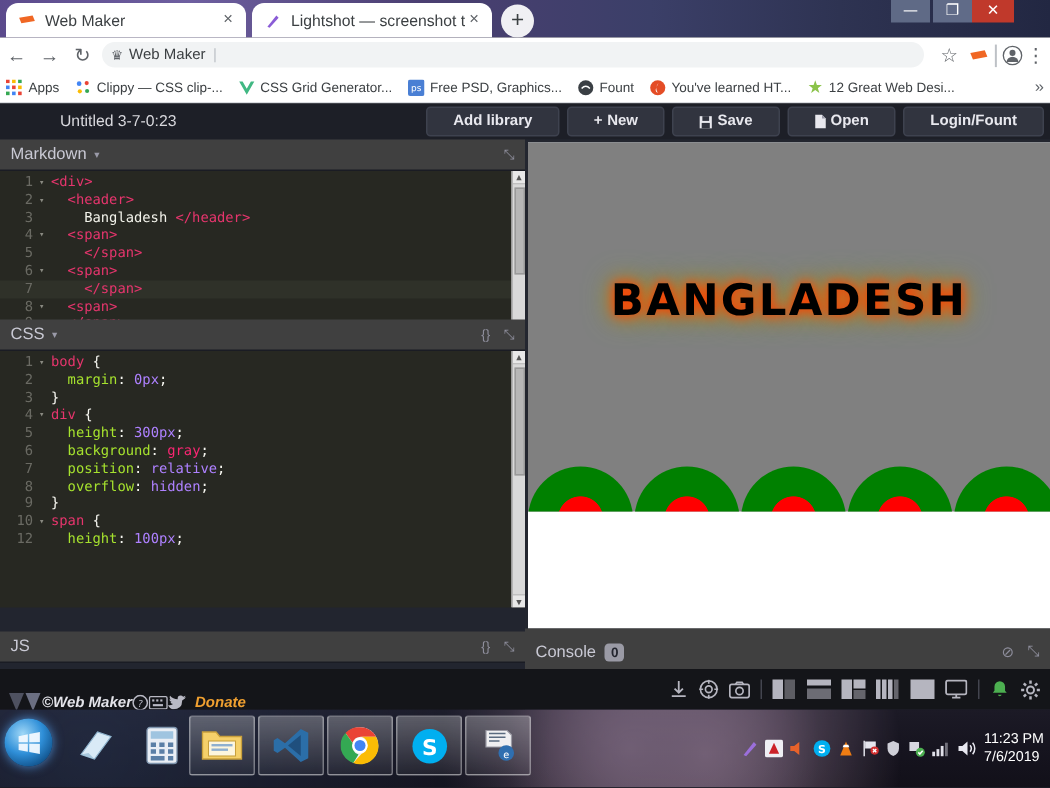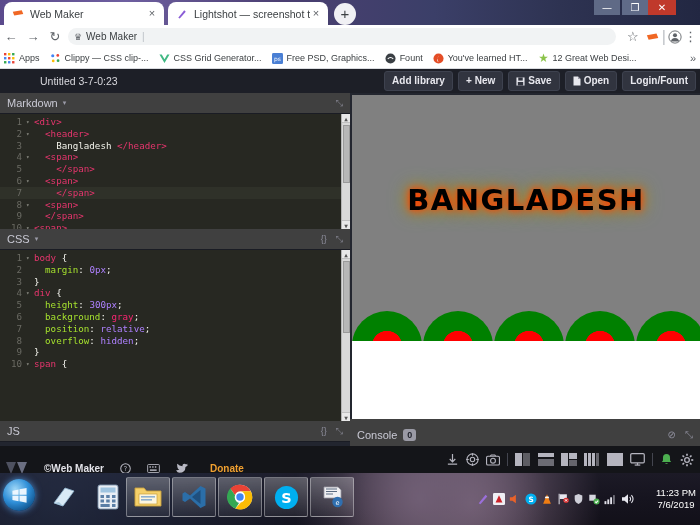--- a/index.html
+++ b/index.html
@@ -75,21 +75,21 @@
   .app { position: absolute; left: 0; top: 69px; width: 700px; height: 404px; background: #22252f; }
 
   .app-header {
     position: absolute; left: 0; top: 0; width: 700px; height: 24px;
     background: #1d1f27; display: flex; align-items: center;
   }
   .file-title { margin-left: 8px; font-size: 10.5px; color: #d8d8dd; padding-left: 32px; }
   .header-actions { position: absolute; right: 4px; display: flex; gap: 5px; align-items: center; }
   .hbtn {
     background: #31343f; color: #e8e8ee; border: 1px solid #3e424f;
-    font-size: 10px; font-weight: bold; padding: 2px 7px; border-radius: 3px;
+    font-size: 10px; font-weight: bold; padding: 2px 17px; border-radius: 3px;
     display: flex; align-items: center; gap: 3px; line-height: 14px;
   }
 
   .editor-col { position: absolute; left: 0; top: 24px; width: 350px; height: 380px; }
   .pane-head {
     height: 21px; background: #404040; display: flex; align-items: center;
     padding: 0 7px; border-bottom: 1px solid #1a1c24;
   }
   .pane-title { font-size: 11px; color: #c9c9d4; font-weight: normal; }
   .caret { margin-left: 5px; font-size: 7px; color: #9a9aa8; }
@@ -117,27 +117,27 @@
   .scroll-track {
     position: absolute; right: 0; top: 0; width: 9px; height: 100%;
     background: #d9d9d9; border-left: 1px solid #b4b4b4;
   }
   .scroll-arrow { height: 9px; background: #e8e8e8; color: #555; font-size: 6px; text-align: center; line-height: 9px; border-bottom:1px solid #c0c0c0;}
   .scroll-arrow.bot { position: absolute; bottom: 0; width: 100%; border-top:1px solid #c0c0c0; border-bottom: none;}
   .scroll-thumb { position: absolute; left: 1px; width: 7px; background: #b7b7b7; border: 1px solid #9a9a9a; }
 
   .pane-html { position: absolute; left:0; top: 0; width: 350px; height: 136px; }
   .pane-html .code { position: absolute; left:0; top:21px; width: 350px; height: 115px; }
-  .pane-css { position: absolute; left:0; top: 136px; width: 350px; height: 151px; }
+  .pane-css { position: absolute; left:0; top: 120px; width: 350px; height: 151px; }
   .pane-css .code { position: absolute; left:0; top:21px; width: 350px; height: 171px; }
   .pane-js { position: absolute; left:0; top: 328px; width: 350px; height: 25px; }
 
   .footer-bar {
     position: absolute; left: 0; top: 353px; width: 350px; height: 44px;
-    background: #141519; display: flex; align-items: center; padding-left: 6px; gap: 16px;
+    background: #141519; display: flex; align-items: center; padding-left: 6px; gap: 0; font-style: italic;
   }
   .wm-logo { display:block; }
   .foot-txt { font-size: 10px; color: #e3e3e9; font-weight: bold; }
   .foot-icon { color: #b9b9c4; font-size: 10px; display: flex; align-items: center; }
   .donate { color: #f0a030; font-size: 10px; font-weight: bold; margin-left: 6px; }
 
   
   .preview-col { position: absolute; left: 350px; top: 24px; width: 350px; height: 380px; background: #23262f; }
   .preview-frame { position: absolute; left: 2px; top: 2px; width: 348px; height: 324px; background: #ffffff; overflow: hidden; }
   .bd-div { position: relative; width: 100%; height: 246px; background: gray; overflow: hidden; }
@@ -183,21 +183,21 @@
                 radial-gradient(circle at 470px 30px, #d6b0cf 0%, transparent 28%); }
   .start-orb {
     position: absolute; left: 3px; top: 6px; width: 32px; height: 32px; border-radius: 50%;
     background: radial-gradient(circle at 38% 32%, #9fd7f7 0%, #2f8fd8 45%, #12558f 78%, #0b3a66 100%);
     box-shadow: 0 0 7px rgba(90,170,255,.75);
     display: flex; align-items: center; justify-content: center;
   }
   .tbtn { position: absolute; top: 4px; width: 44px; height: 40px; display:flex; align-items:center; justify-content:center; }
   .tbtn.active { background: linear-gradient(180deg, rgba(255,255,255,.28), rgba(255,255,255,.06)); border: 1px solid rgba(255,255,255,.35); border-radius: 2px; }
   .tray { position: absolute; right: 0; top: 0; height: 52px; display: flex; align-items: center; padding-right: 4px; gap: 4px; }
-  .tray-clock { color: #fff; font-size: 9.5px; text-align: center; line-height: 12px; margin-left: 17px; }
+  .tray-clock { color: #fff; font-size: 9.5px; text-align: left; line-height: 12px; margin-left: 0; }
 </style>
 </head>
 <body>
 
 <div id="root">
 
   <div class="chrome-tabstrip">
     <div class="tab t1">
       <svg class="favicon" viewBox="0 0 16 16">
         <path d="M1 5 L13 3 L15 8 L3 10 Z" fill="#f06724"></path>
@@ -389,20 +389,21 @@
               <div class="cl"><span class="ln">1</span><span class="fold">▾</span><span class="ctext"><span class="sel">body</span> <span class="punc">{</span></span></div>
               <div class="cl"><span class="ln">2</span><span class="fold"></span><span class="ctext">  <span class="prop">margin</span><span class="punc">:</span> <span class="val">0px</span><span class="punc">;</span></span></div>
               <div class="cl"><span class="ln">3</span><span class="fold"></span><span class="ctext"><span class="punc">}</span></span></div>
               <div class="cl"><span class="ln">4</span><span class="fold">▾</span><span class="ctext"><span class="sel">div</span> <span class="punc">{</span></span></div>
               <div class="cl"><span class="ln">5</span><span class="fold"></span><span class="ctext">  <span class="prop">height</span><span class="punc">:</span> <span class="val">300px</span><span class="punc">;</span></span></div>
               <div class="cl"><span class="ln">6</span><span class="fold"></span><span class="ctext">  <span class="prop">background</span><span class="punc">:</span> <span class="redv">gray</span><span class="punc">;</span></span></div>
               <div class="cl"><span class="ln">7</span><span class="fold"></span><span class="ctext">  <span class="prop">position</span><span class="punc">:</span> <span class="val">relative</span><span class="punc">;</span></span></div>
               <div class="cl"><span class="ln">8</span><span class="fold"></span><span class="ctext">  <span class="prop">overflow</span><span class="punc">:</span> <span class="val">hidden</span><span class="punc">;</span></span></div>
               <div class="cl"><span class="ln">9</span><span class="fold"></span><span class="ctext"><span class="punc">}</span></span></div>
               <div class="cl"><span class="ln">10</span><span class="fold">▾</span><span class="ctext"><span class="sel">span</span> <span class="punc">{</span></span></div>
+              <div class="cl"><span class="ln">12</span><span class="fold"></span><span class="ctext">  <span class="prop">height</span><span class="punc">:</span> <span class="val">100px</span><span class="punc">;</span></span></div>
             </div>
           <div class="scroll-track">
             <div class="scroll-arrow">▲</div>
             <div class="scroll-thumb" style="top:11px;height:72px"></div>
             <div class="scroll-arrow bot">▼</div>
           </div>
         </div>
       </div>
 
       <div class="pane-js">

